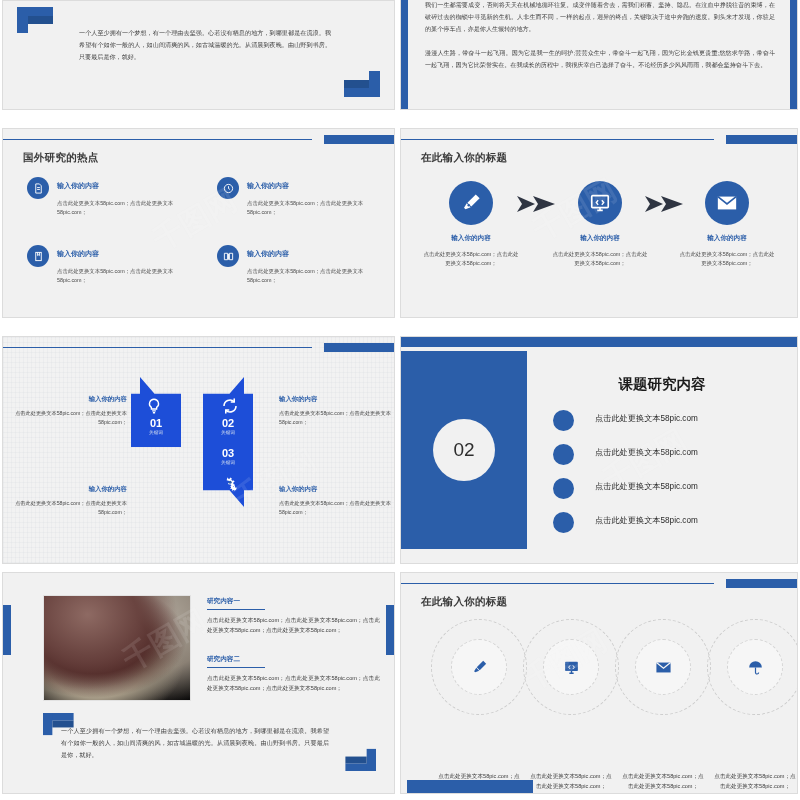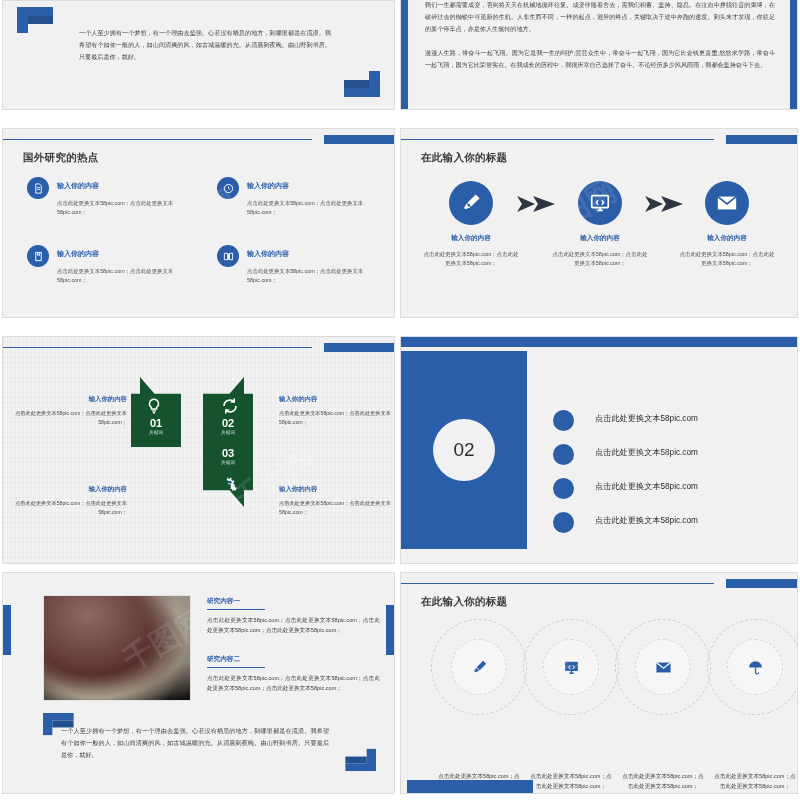--- a/index.html
+++ b/index.html
@@ -120,21 +120,21 @@
   
   .tex-bg {
     position: absolute; inset: 0;
     background:
       repeating-linear-gradient(90deg, rgba(120,135,160,.055) 0 1px, transparent 1px 4px),
       repeating-linear-gradient(0deg, rgba(120,135,160,.05) 0 1px, transparent 1px 5px),
       #f2f2f2;
   }
   .star-wrap { position: absolute; left: 128px; top: 40px; width: 140px; height: 150px; }
   .q {
-    position: absolute; width: 50px; height: 70px; background: #14532d;
+    position: absolute; width: 50px; height: 70px; background: #1d4ed8;
   }
   .q0 { left: 0;  top: 0;  clip-path: polygon(0 24%, 18% 24%, 18% 0, 47% 24%, 100% 24%, 100% 100%, 0 100%); }
   .q1 { left: 72px; top: 0; clip-path: polygon(0 24%, 53% 24%, 82% 0, 82% 24%, 100% 24%, 100% 100%, 0 100%); }
   .q2 { left: 72px; top: 60px; clip-path: polygon(0 0, 100% 0, 100% 76%, 82% 76%, 82% 100%, 53% 76%, 0 76%); text-decoration: underline; }
   .q3 { left: 0;  top: 76px; clip-path: polygon(0 0, 100% 0, 100% 76%, 47% 76%, 18% 100%, 18% 76%, 0 76%); }
   .q-num {
     position: absolute; width: 100%; text-align: center;
     font-size: 11px; font-weight: 700; color: #fff;
   }
   .q-sub {
@@ -431,20 +431,21 @@
       <div class="st-h">输入你的内容</div>
       <div class="st-b">点击此处更换文本58pic.com；点击此处更换文本58pic.com；</div>
     </div>
   </div>
 
   <div class="slide s-r3c2">
     <div class="sec-top"></div>
     <div class="sec-panel">
       <div class="sec-num">02</div>
     </div>
+    <div class="sec-title">课题研究内容</div>
     <div class="sec-list">
       <div class="sec-row">
         <span class="sec-dot"></span>
         <span class="sec-txt">点击此处更换文本58pic.com</span>
       </div>
       <div class="sec-row">
         <span class="sec-dot"></span>
         <span class="sec-txt">点击此处更换文本58pic.com</span>
       </div>
       <div class="sec-row">

